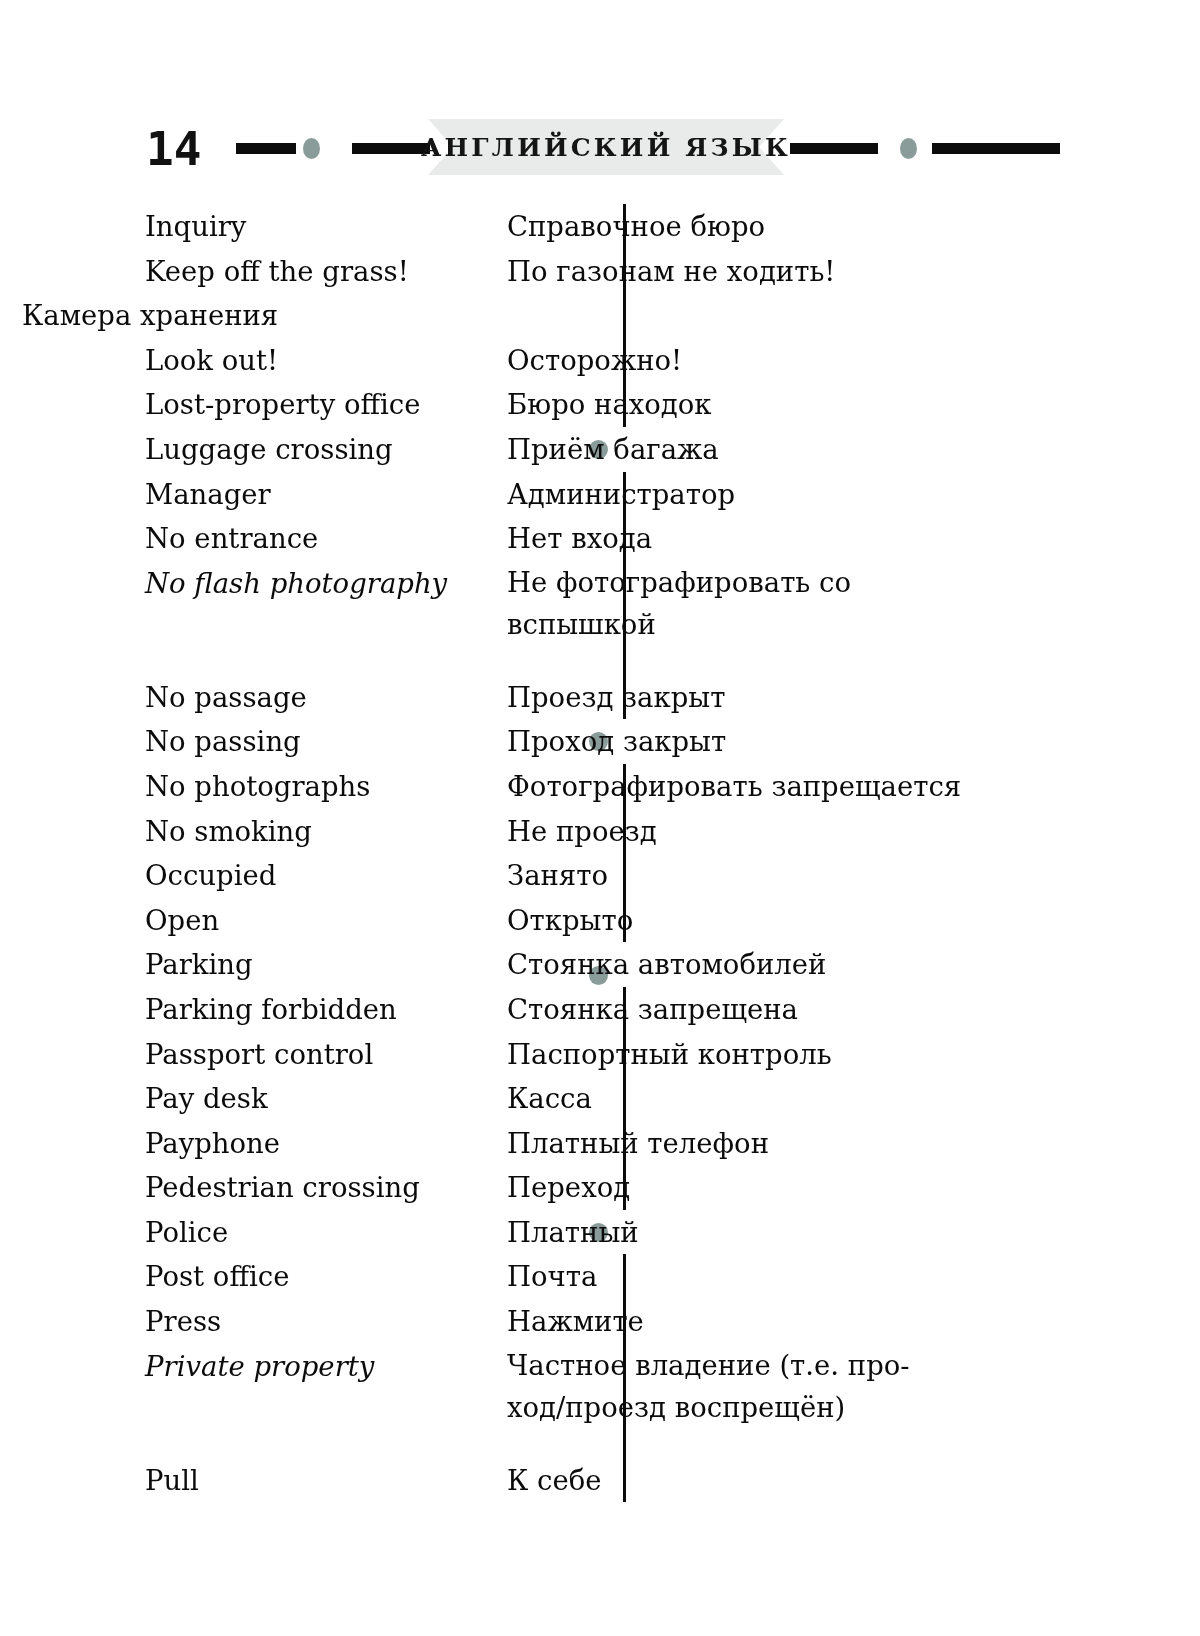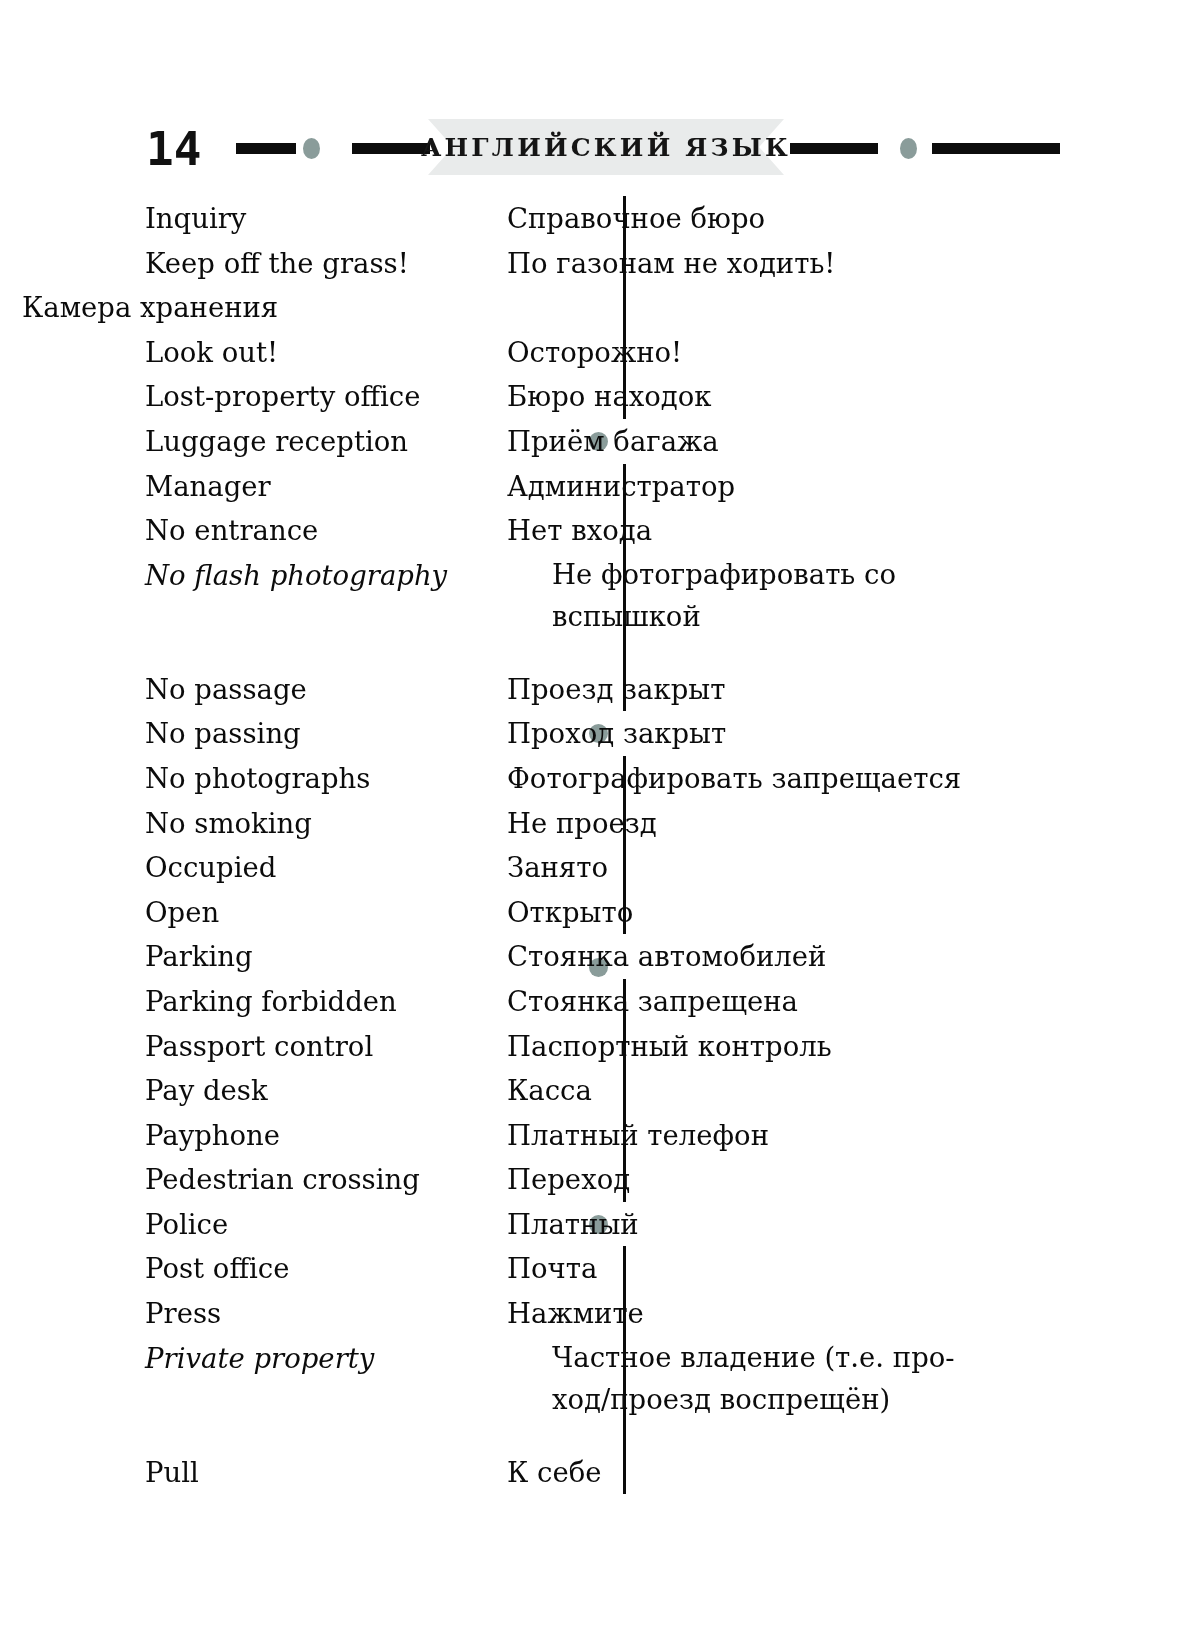--- a/index.html
+++ b/index.html
@@ -77,21 +77,21 @@
     font-weight: bold;
     letter-spacing: 3.2px;
     color: #151515;
     white-space: nowrap;
   }
 
   
   .entries {
     position: absolute;
     left: 0;
-    top: 196px;
+    top: 204px;
     width: 1200px;
   }
   .row {
     position: relative;
     display: flex;
     min-height: 44.6px;
   }
   .row.spacer {
     min-height: 30px;
   }
@@ -112,21 +112,20 @@
     font-size: 27.5px;
     font-weight: normal;
     line-height: 44.6px;
     color: #0b0b0b;
     white-space: nowrap;
   }
   .term.wrapline {
     white-space: normal;
     line-height: 42px;
     width: 460px;
-    margin-left: 45px;
   }
   .row.two-line { min-height: 84px; }
   .row.two-line .term { line-height: 42px; }
   .row.two-line .col-en .term { line-height: 44.6px; font-style: italic; }
 
   
   .divider {
     position: absolute;
     left: 623px;
     width: 3px;
@@ -205,21 +204,21 @@
       <div class="col-en">
         <div class="term">Lost-property office</div>
       </div>
       <div class="col-ru">
         <div class="term">Бюро находок</div>
       </div>
     </div>
     <div class="row dotted">
       <div class="marker-dot"></div>
       <div class="col-en">
-        <div class="term">Luggage reception</div>
+        <div class="term">Luggage crossing</div>
       </div>
       <div class="col-ru">
         <div class="term">Приём багажа</div>
       </div>
     </div>
     <div class="row">
       <div class="divider"></div>
       <div class="col-en">
         <div class="term">Manager</div>
       </div>

